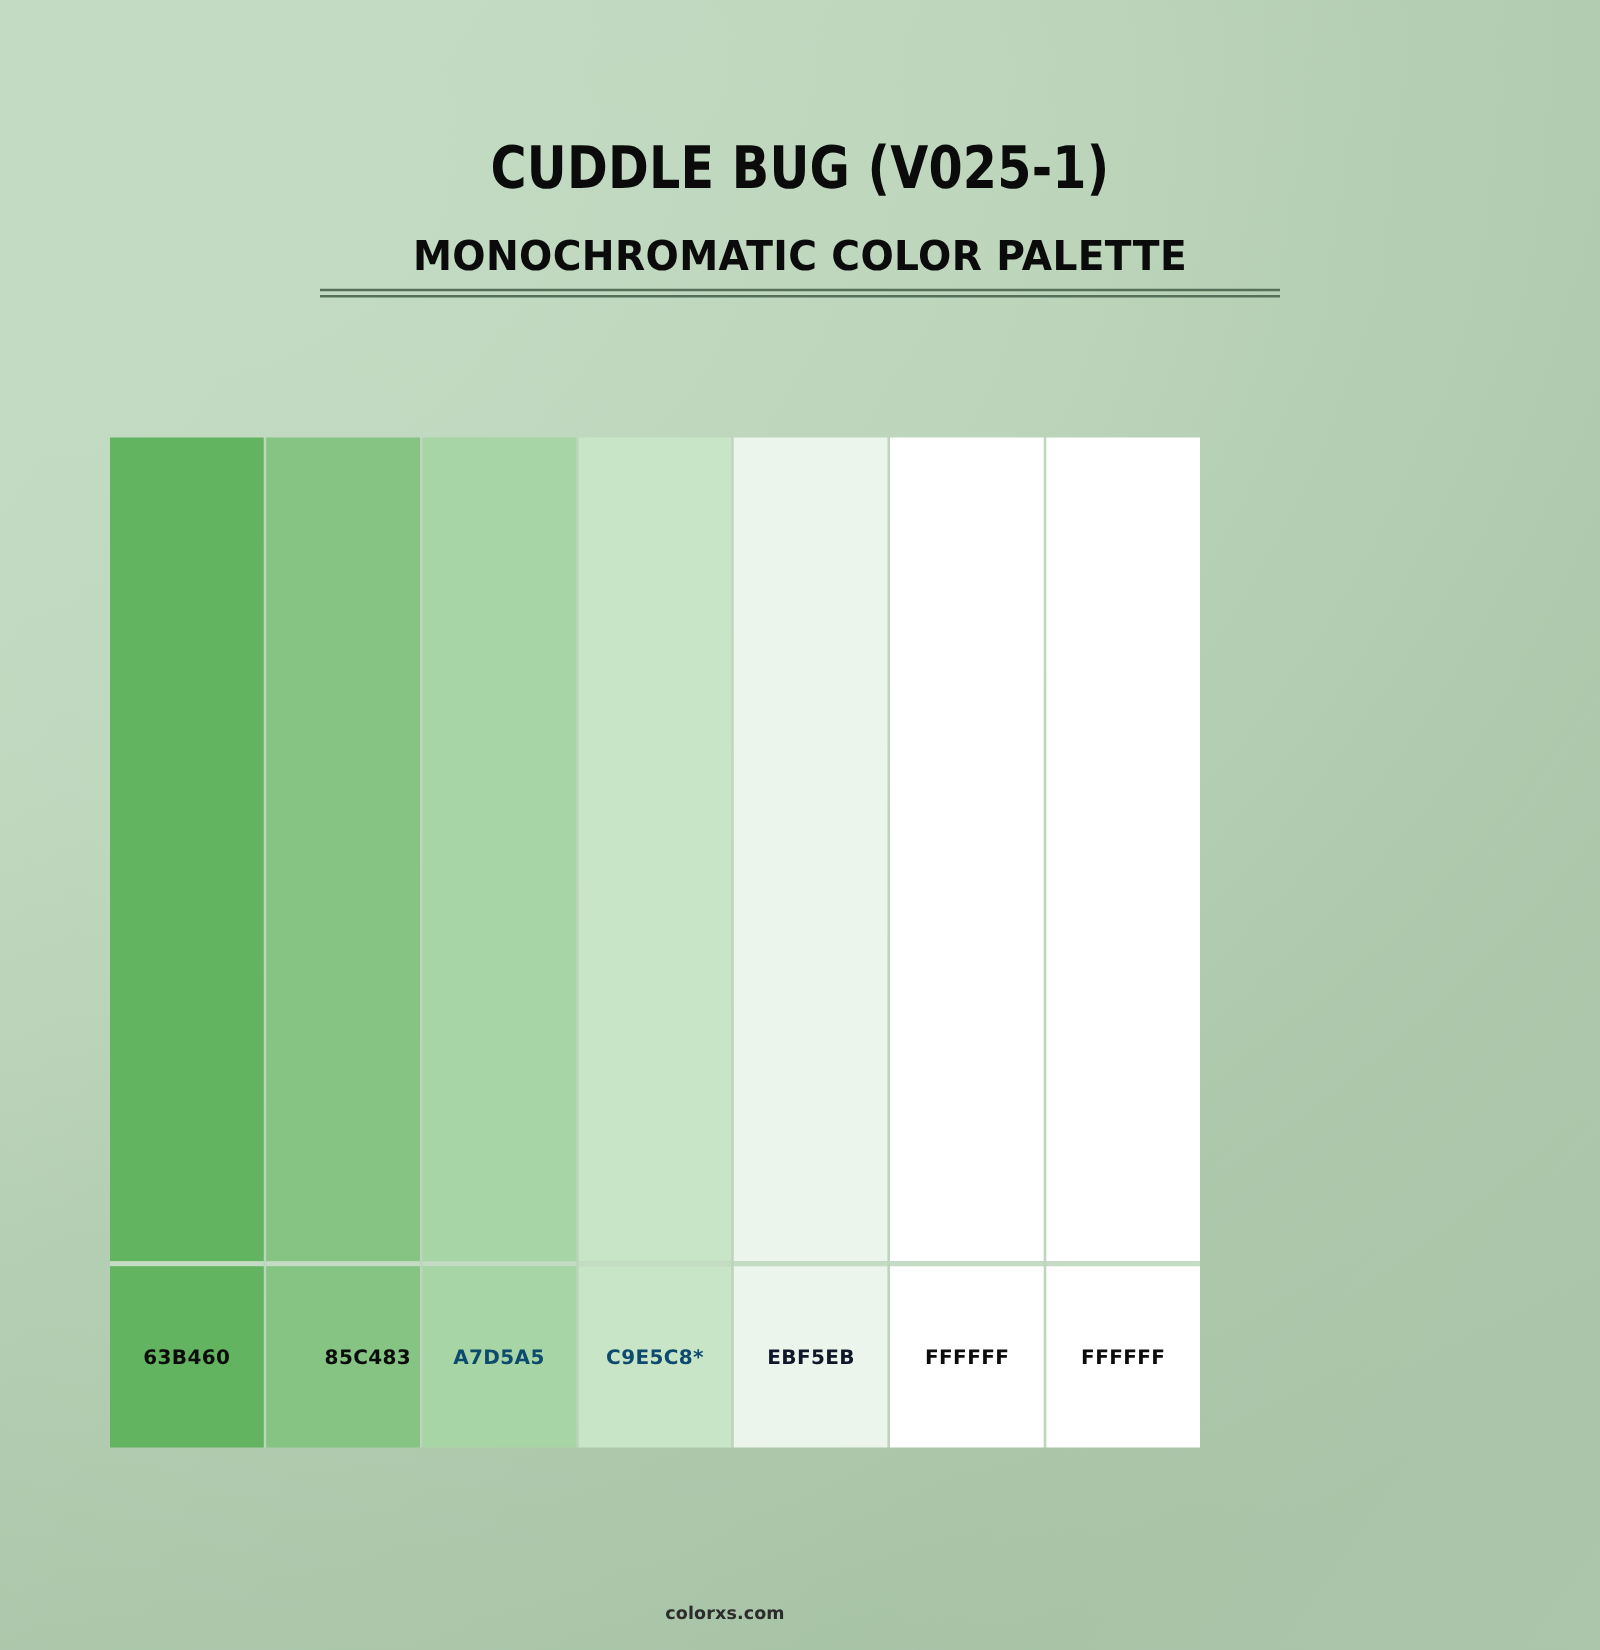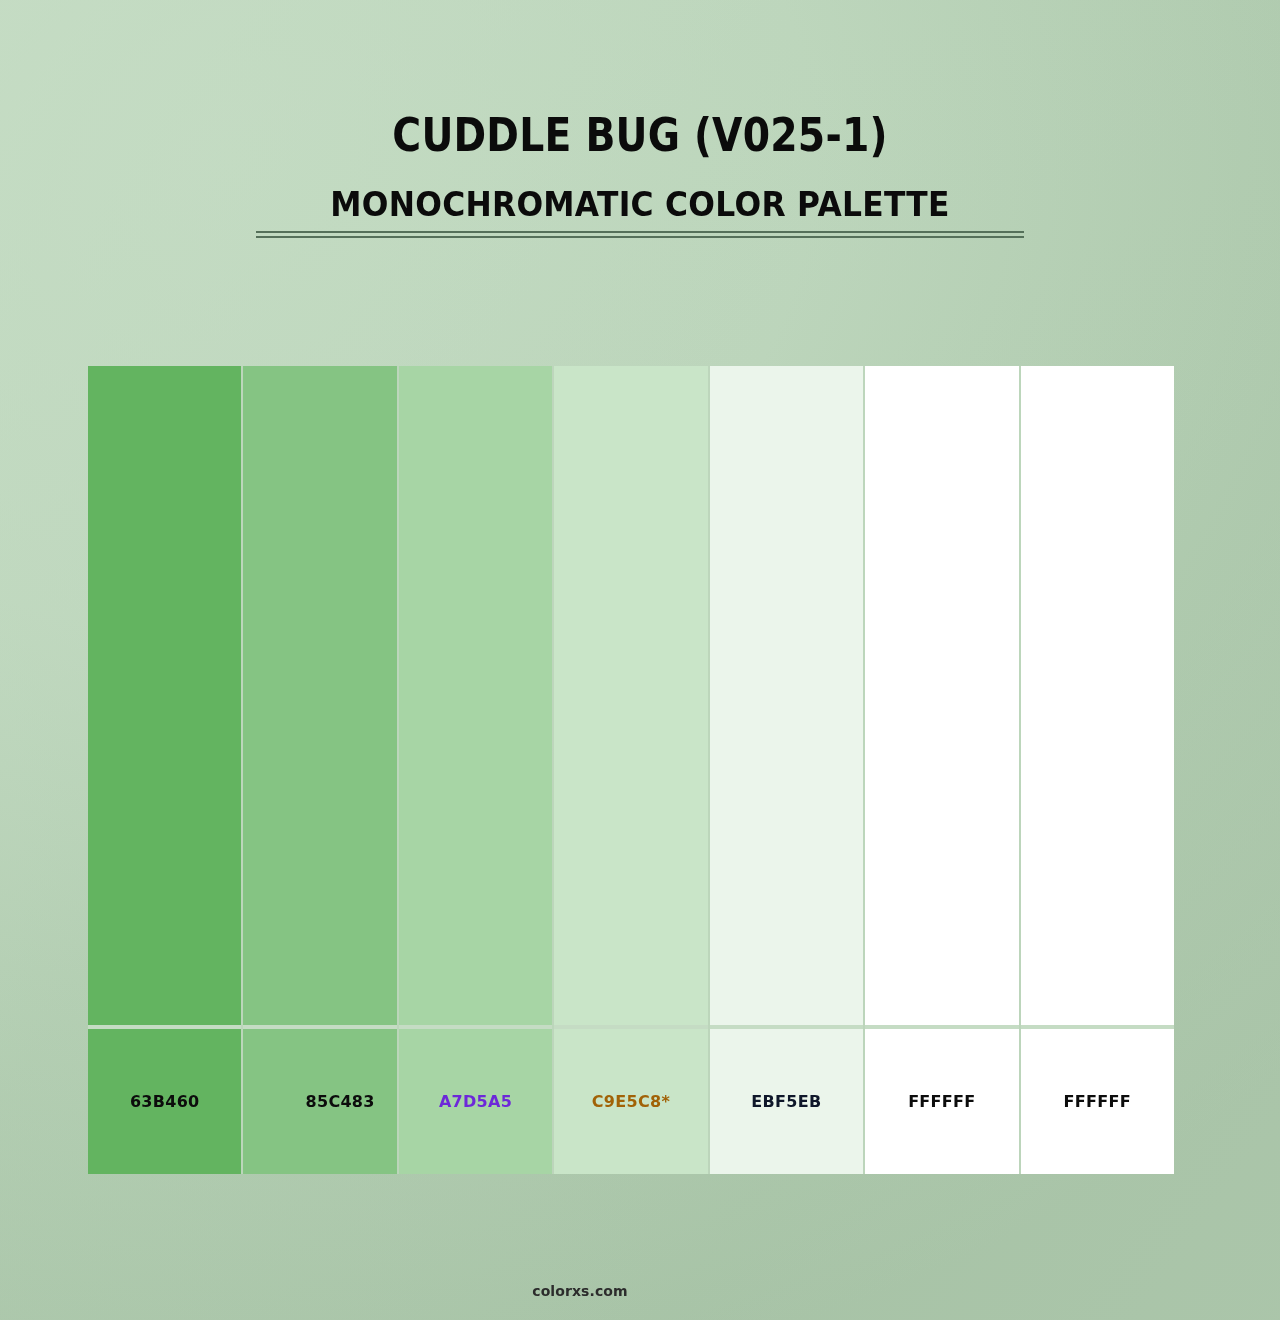--- a/index.html
+++ b/index.html
@@ -82,27 +82,26 @@
     background: #55705a;
   }
   .divider .rule.r1 { top: 0px; }
   .divider .rule.r2 { top: 5px; }
 
   
   .palette {
     position: absolute;
     left: 88px;
     top: 350px;
-    width: 1086px;
+    width: 872px;
     height: 808px;
     display: flex;
     flex-direction: row;
     gap: 0;
     z-index: 2;
-    margin-top: 16px;
   }
   .swatch-col {
     position: relative;
     flex: 1 1 0;
     display: flex;
     flex-direction: column;
     box-sizing: border-box;
     border-right: 2px solid rgba(189,214,188,0.95);
   }
   .swatch-col:last-child {
@@ -180,28 +179,28 @@
         <div class="swatch-chip" style="background: rgb(133, 196, 131);"></div>
         <div class="swatch-gap"></div>
         <div class="swatch-label-box" style="background: rgb(133, 196, 131); padding-left: 40px;">
           <span class="swatch-label" style="color: rgb(12, 12, 12);">85C483</span>
         </div>
       </div>
       <div class="swatch-col">
         <div class="swatch-chip" style="background: rgb(167, 213, 165);"></div>
         <div class="swatch-gap"></div>
         <div class="swatch-label-box" style="background: rgb(167, 213, 165);">
-          <span class="swatch-label" style="color: #6d28d9;">A7D5A5</span>
+          <span class="swatch-label" style="color: #0c4a6e;">A7D5A5</span>
         </div>
       </div>
       <div class="swatch-col">
         <div class="swatch-chip" style="background: rgb(201, 229, 200);"></div>
         <div class="swatch-gap"></div>
         <div class="swatch-label-box" style="background: rgb(201, 229, 200);">
-          <span class="swatch-label" style="color: #a16207;">C9E5C8*</span>
+          <span class="swatch-label" style="color: #0c4a6e;">C9E5C8*</span>
         </div>
       </div>
       <div class="swatch-col">
         <div class="swatch-chip" style="background: rgb(235, 245, 235);"></div>
         <div class="swatch-gap"></div>
         <div class="swatch-label-box" style="background: rgb(235, 245, 235);">
           <span class="swatch-label" style="color: #0f172a;">EBF5EB</span>
         </div>
       </div>
       <div class="swatch-col">

